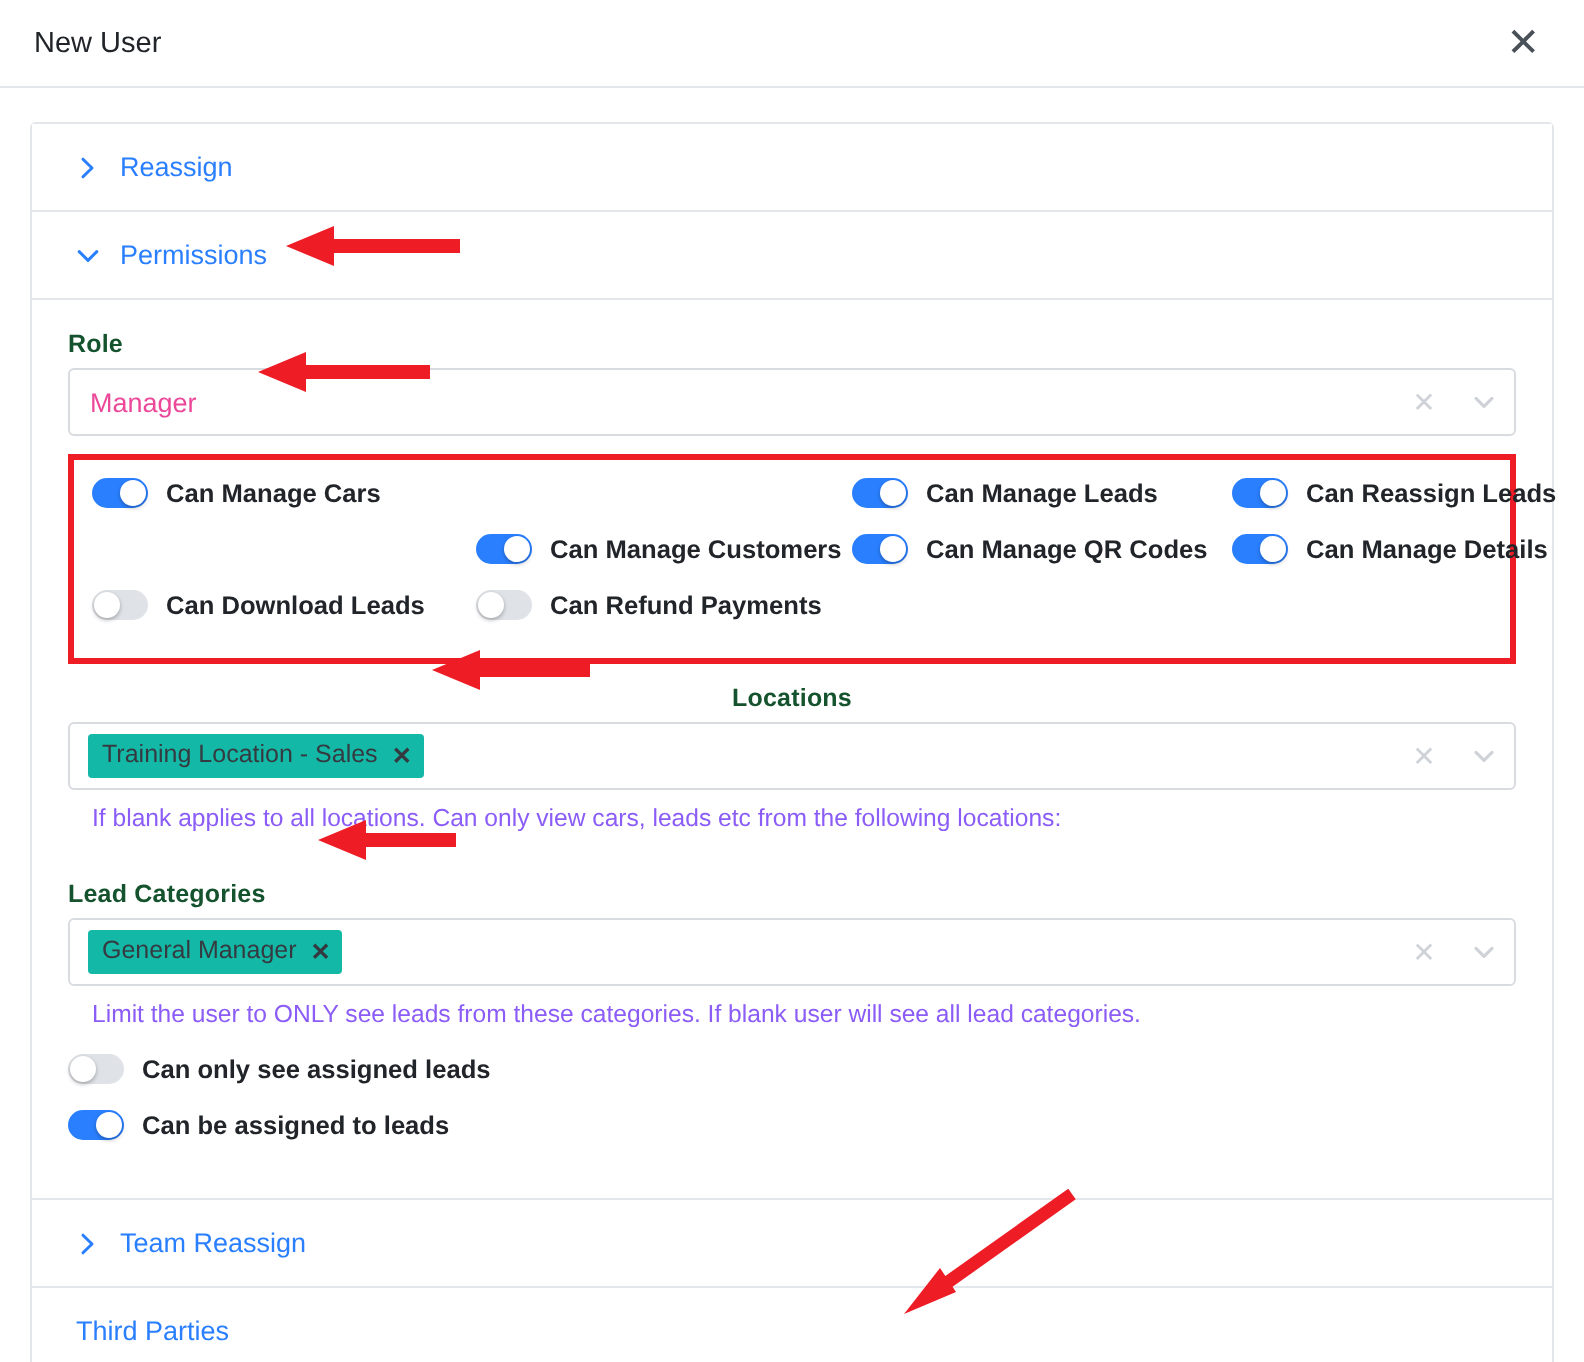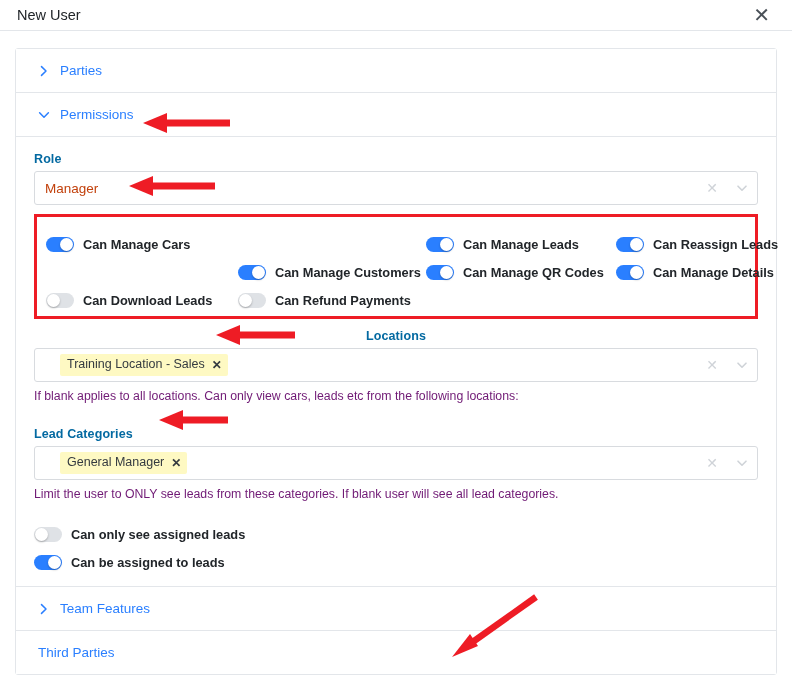--- a/index.html
+++ b/index.html
@@ -10,21 +10,21 @@
     background: #ffffff;
     font-family: "Liberation Sans", sans-serif;
     font-size: 13px;
     color: #212529;
     overflow: hidden;
     position: relative;
   }
 
   
   .modal-header {
-    height: 31px;
+    height: 44px;
     border-bottom: 1px solid #e3e6ea;
     display: flex;
     align-items: center;
     justify-content: space-between;
     padding: 0 18px 0 17px;
   }
   .modal-title {
     font-size: 14.5px;
     color: #212529;
     font-weight: 400;
@@ -75,21 +75,21 @@
 
   .acc-panel {
     padding: 14px 18px 16px 18px;
     border-bottom: 1px solid #e3e6ea;
   }
 
   
   .field-label {
     font-size: 12.5px;
     font-weight: bold;
-    color: #0369a1;
+    color: #14532d;
     margin: 1px 0 5px 0;
     letter-spacing: .1px;
   }
   .rs-control {
     min-height: 34px;
     border: 1px solid #d8dbdf;
     border-radius: 3px;
     background: #fff;
     display: flex;
     align-items: stretch;
@@ -99,33 +99,32 @@
     flex: 1 1 auto;
     display: flex;
     align-items: center;
     flex-wrap: wrap;
     gap: 4px;
     padding: 3px 8px 3px 9px;
     min-width: 0;
   }
   .rs-single {
     font-size: 13.5px;
-    color: #c2410c;
+    color: #ec4899;
     padding-left: 1px;
   }
   .rs-chip {
     display: inline-flex;
     align-items: center;
-    background: #fef9c3;
+    background: #14b8a6;
     border-radius: 2px;
     font-size: 12.5px;
     color: #343a40;
     padding: 3px 6px 3px 7px;
     line-height: 1.25;
-    margin-left: 16px;
   }
   .rs-chip-x {
     margin-left: 7px;
     font-size: 12px;
     color: #343a40;
     cursor: pointer;
     font-weight: bold;
   }
   .rs-indicators {
     flex: 0 0 auto;
@@ -150,39 +149,39 @@
     width: 30px;
     display: flex;
     align-items: center;
     justify-content: center;
     color: #cfd3d8;
     cursor: pointer;
   }
 
   .helper-text {
     font-size: 12.3px;
-    color: #701a75;
-    margin: 7px 0 0 0;
+    color: #8b5cf6;
+    margin: 7px 0 0 12px;
   }
 
   
   .perm-box {
     border: 3px solid #ee1c25;
     padding: 9px 10px 8px 9px;
     margin: 9px 0 0 0;
     background: #fff;
   }
   .perm-grid {
     display: grid;
     grid-template-columns: 192px 188px 190px 1fr;
     row-gap: 2px;
   }
   .sw-row {
     display: flex;
-    align-items: flex-end;
+    align-items: flex-start;
     gap: 9px;
     height: 26px;
   }
   .switch {
     flex: 0 0 28px;
     width: 28px;
     height: 15px;
     border-radius: 8px;
     position: relative;
     cursor: pointer;
@@ -224,21 +223,21 @@
 
 <div class="modal-body">
   <div class="accordion">
 
     <div class="acc-header">
       <span class="chev">
         <svg width="12" height="12" viewBox="0 0 12 12">
             <path d="M3.5 1.6 L8 6 L3.5 10.4" fill="none" stroke="#2a7fff" stroke-width="1.5" stroke-linecap="round" stroke-linejoin="round"></path>
           </svg>
       </span>
-      <span class="acc-title">Parties</span>
+      <span class="acc-title">Reassign</span>
     </div>
 
     <div class="acc-header">
       <span class="chev">
         <svg width="12" height="12" viewBox="0 0 12 12">
             <path d="M1.6 3.8 L6 8.2 L10.4 3.8" fill="none" stroke="#2a7fff" stroke-width="1.5" stroke-linecap="round" stroke-linejoin="round"></path>
           </svg>
       </span>
       <span class="acc-title">Permissions</span>
     </div>
@@ -372,21 +371,21 @@
         </div>
       </div>
     </div>
 
     <div class="acc-header">
       <span class="chev">
         <svg width="12" height="12" viewBox="0 0 12 12">
             <path d="M3.5 1.6 L8 6 L3.5 10.4" fill="none" stroke="#2a7fff" stroke-width="1.5" stroke-linecap="round" stroke-linejoin="round"></path>
           </svg>
       </span>
-      <span class="acc-title">Team Features</span>
+      <span class="acc-title">Team Reassign</span>
     </div>
 
     <div class="acc-header" style="border-bottom:none;">
 
       <span class="acc-title">Third Parties</span>
     </div>
 
   </div>
 </div>
 

